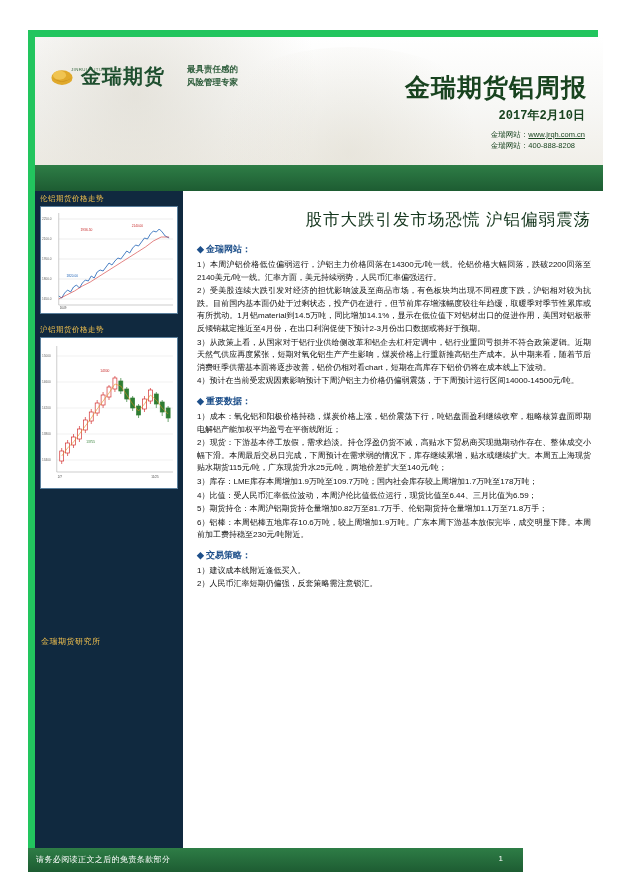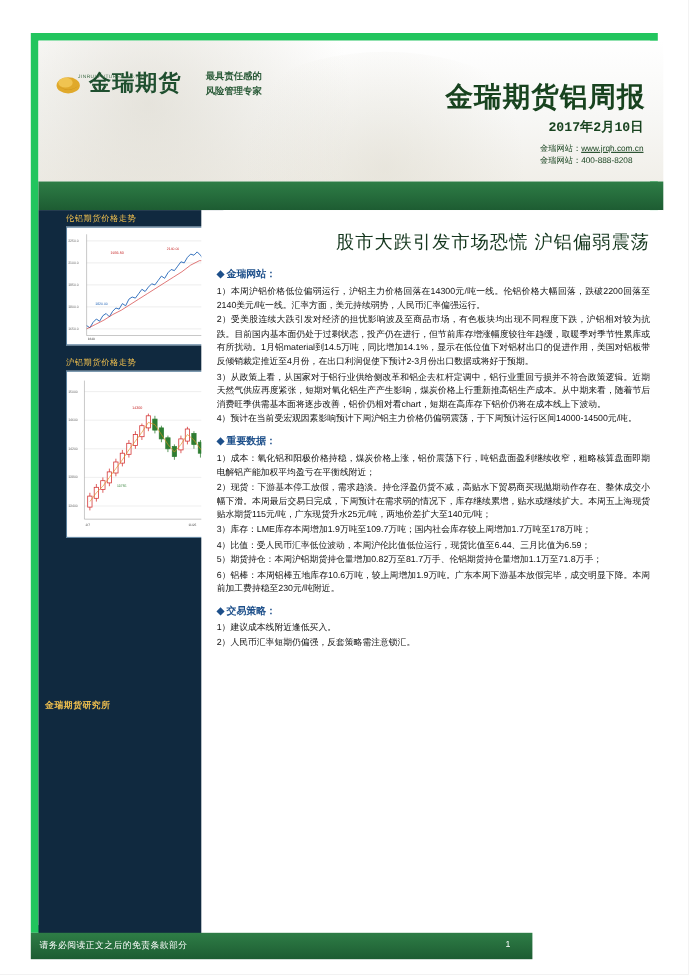--- a/index.html
+++ b/index.html
@@ -121,21 +121,20 @@
     background: linear-gradient(180deg,#2e7d46 0%,#1d5c32 100%);
   }
   
   .left-col {
     position: absolute;
     left: 0; top: 154px;
     width: 148px;
     height: 664px;
     background: #10293f;
     color: #ffffff;
-    padding-left: 20px;
   }
   .panel-label {
     font-size: 7.5px;
     color: #f2c14e;
     padding: 3px 0 2px 5px;
     letter-spacing: .5px;
   }
   .chart-box {
     margin: 0 5px 8px 5px;
     background: #ffffff;
@@ -145,21 +144,20 @@
     overflow: hidden;
   }
   .chart-box.tall { height: 150px; }
   .chart-svg { display: block; width: 100%; height: 100%; }
   .inst-name {
     position: absolute;
     left: 6px; bottom: 208px;
     font-size: 8px;
     color: #f2c14e;
     letter-spacing: .5px;
-    font-weight: bold;
   }
   
   .content {
     position: absolute;
     left: 148px; top: 154px;
     width: 420px;
     height: 664px;
     background: #ffffff;
     box-sizing: border-box;
     padding: 14px 12px 0 14px;
@@ -185,21 +183,21 @@
     line-height: 12.6px;
     text-align: justify;
     margin: 0 0 1px 0;
     text-indent: 0;
   }
   
   .footer-bar {
     position: absolute;
     left: 28px;
     top: 848px;
-    width: 456px;
+    width: 495px;
     height: 24px;
     background: linear-gradient(180deg,#2e7d46 0%,#1d5c32 100%);
     color: #ffffff;
   }
   .footer-left {
     position: absolute;
     left: 8px; top: 6px;
     font-size: 8px;
     letter-spacing: .4px;
   }

